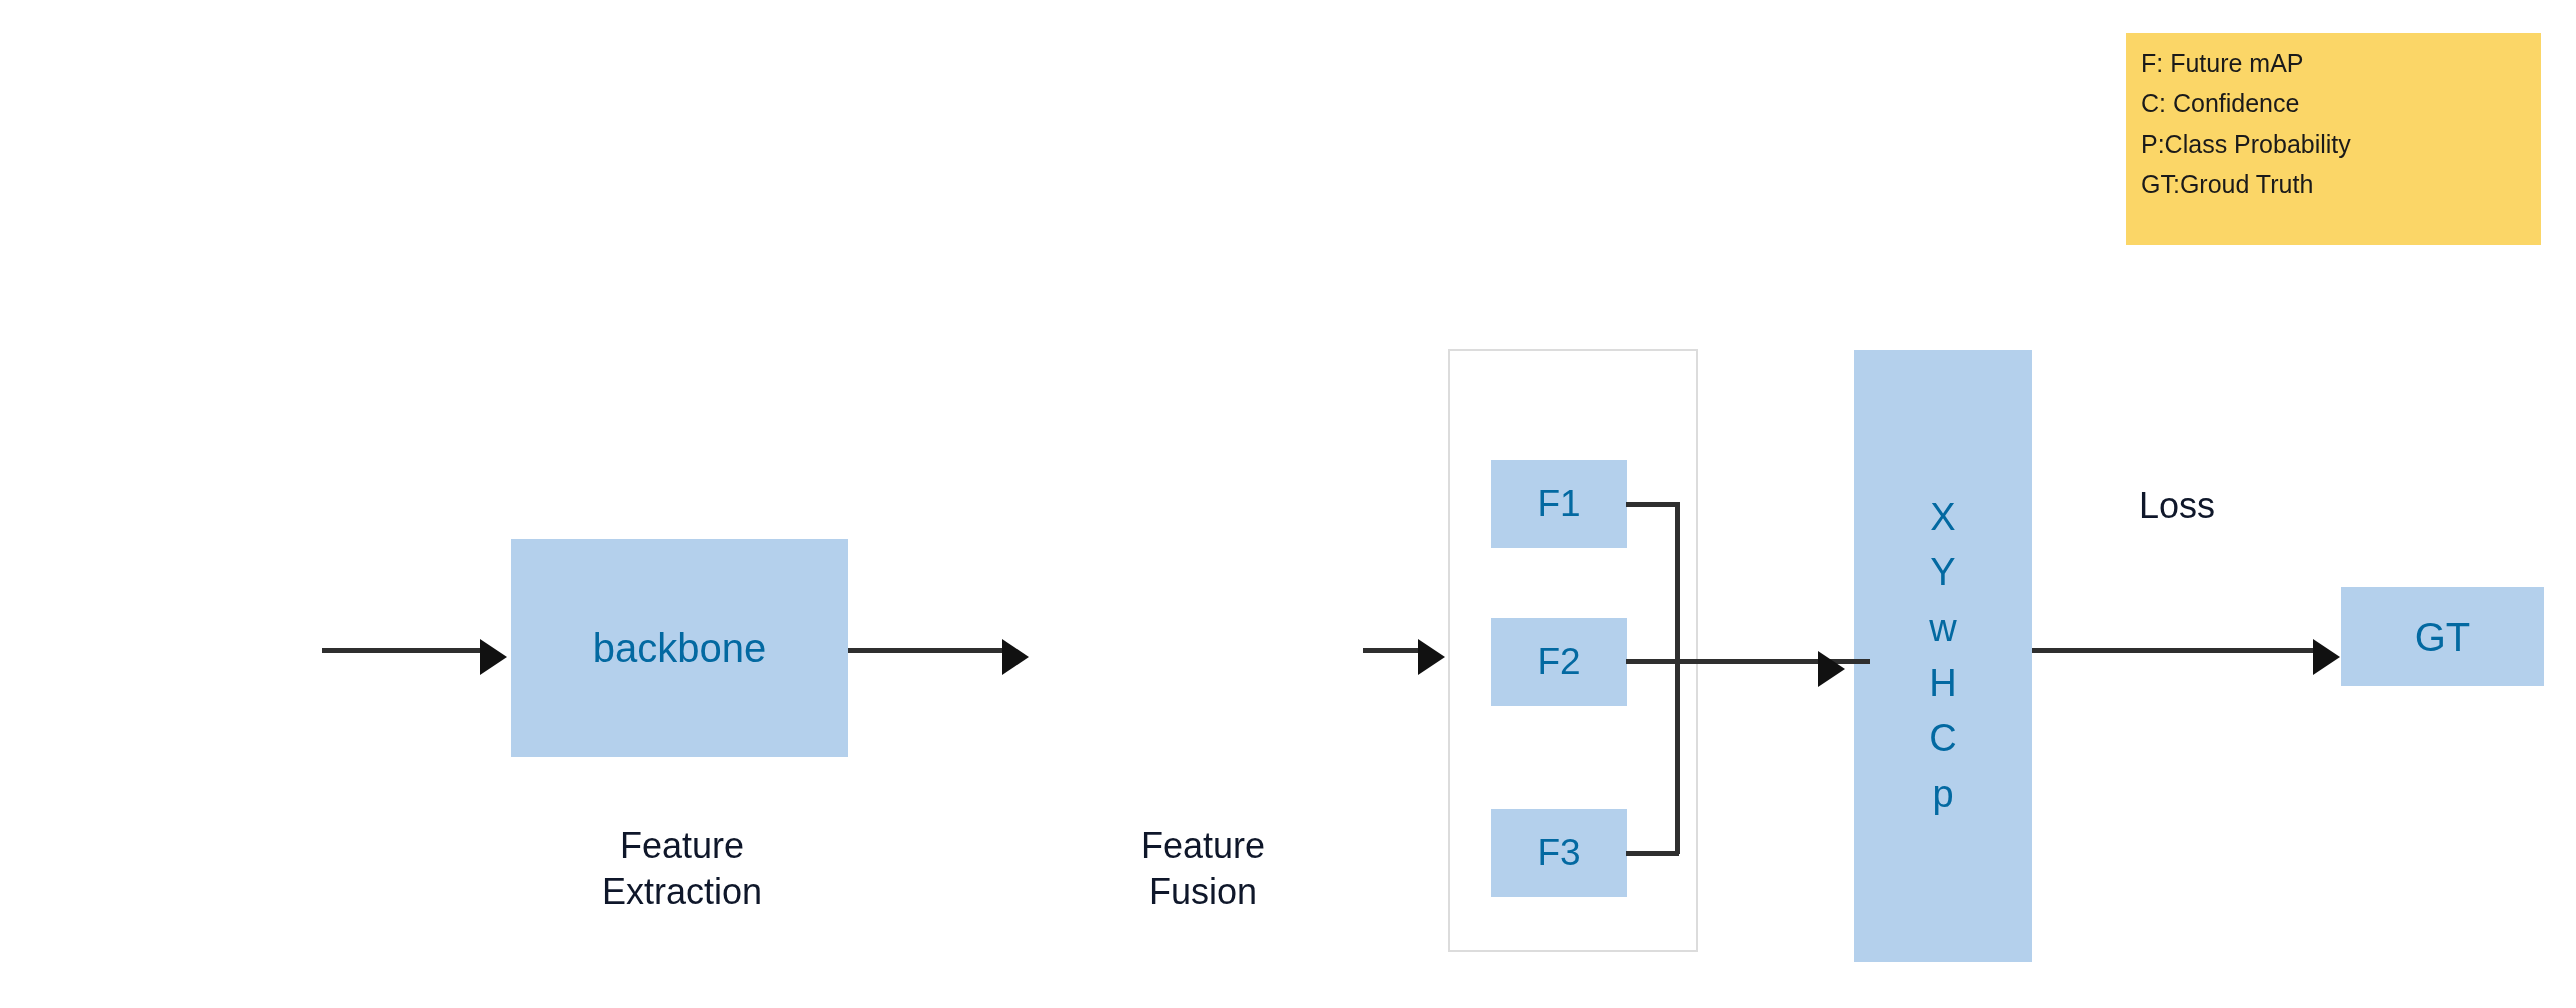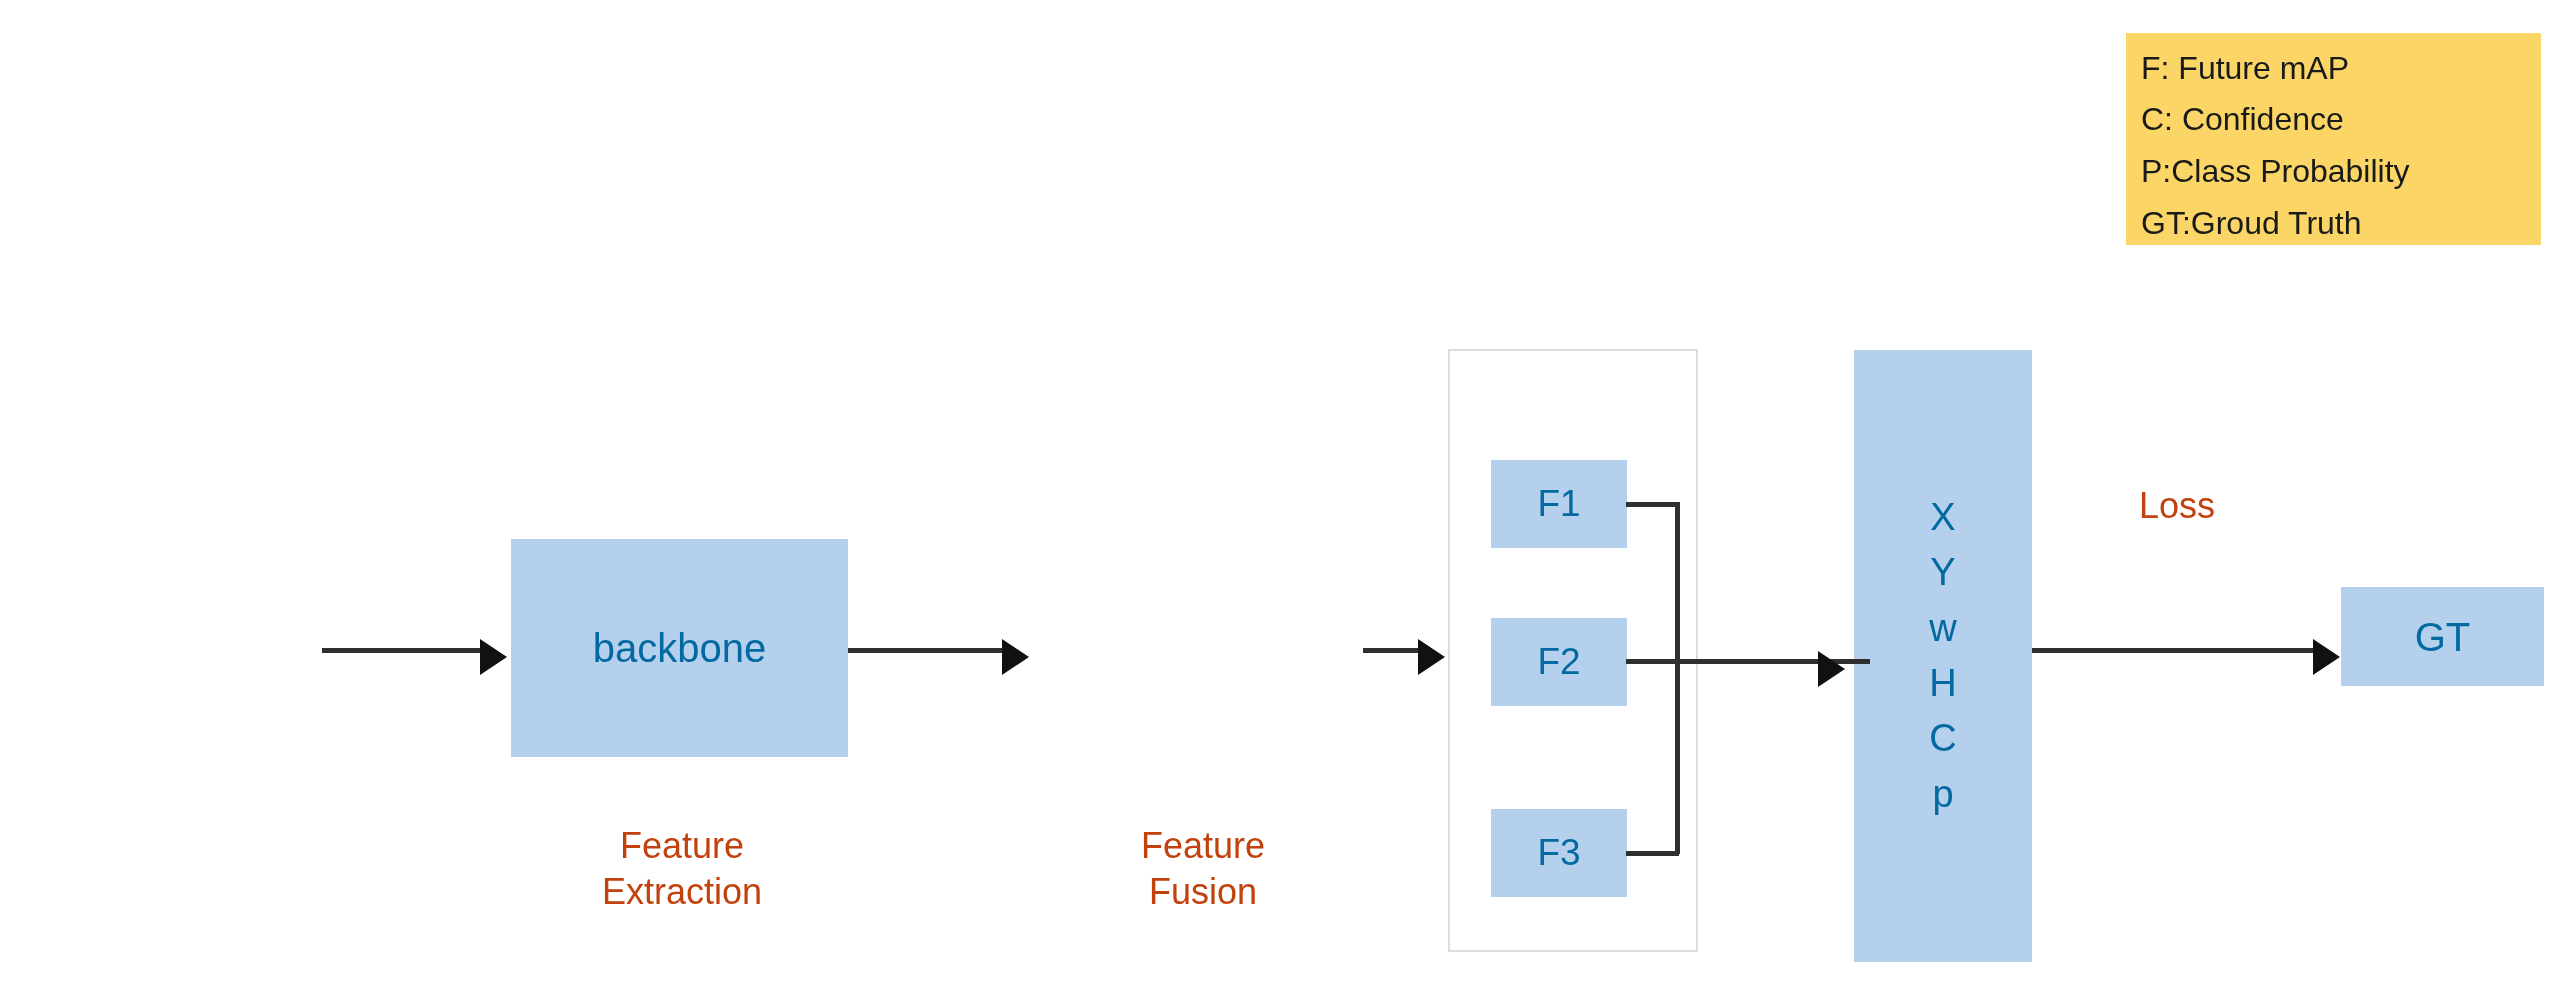--- a/index.html
+++ b/index.html
@@ -26,21 +26,21 @@
     display: flex;
     align-items: center;
     justify-content: center;
     color: #0369a1;
     font-weight: 400;
     line-height: 1.05;
     box-sizing: border-box;
   }
   .caption {
     position: absolute;
-    color: #c2410c;
+    color: #0f172a;
     text-align: center;
     line-height: 1.28;
     white-space: pre-line;
   }
   .edge-line {
     position: absolute;
     background: #2f2f2f;
   }
   .edge-h { height: 4.8px; }
   .edge-v { width: 4.8px; }
@@ -58,21 +58,21 @@
     position: absolute;
     left: 2126px;
     top: 33px;
     width: 415px;
     height: 212px;
     background: #fbd667;
     padding: 9.6px 0 0 15px;
     box-sizing: border-box;
   }
   #legend .legend-line {
-    font-size: 32px;
+    font-size: 25px;
     line-height: 1.62;
     color: #1a1a1a;
     white-space: nowrap;
   }
 
   
   #node-image    { left: 33px;   top: 542px;  width: 291px; height: 217px; font-size: 40px; }
   #node-backbone { left: 511px;  top: 539px;  width: 337px; height: 218px; font-size: 40px; }
   #node-neck     { left: 1032px; top: 539px;  width: 332px; height: 218px; font-size: 40px; }
   #node-gt       { left: 2341px; top: 587px;  width: 203px; height: 99px; font-size: 40px; }

